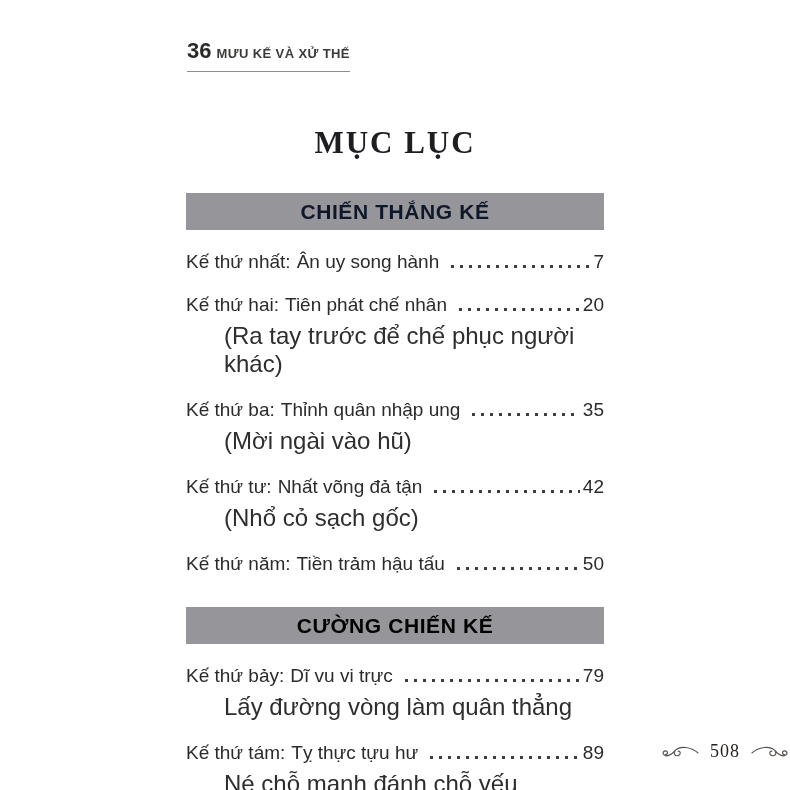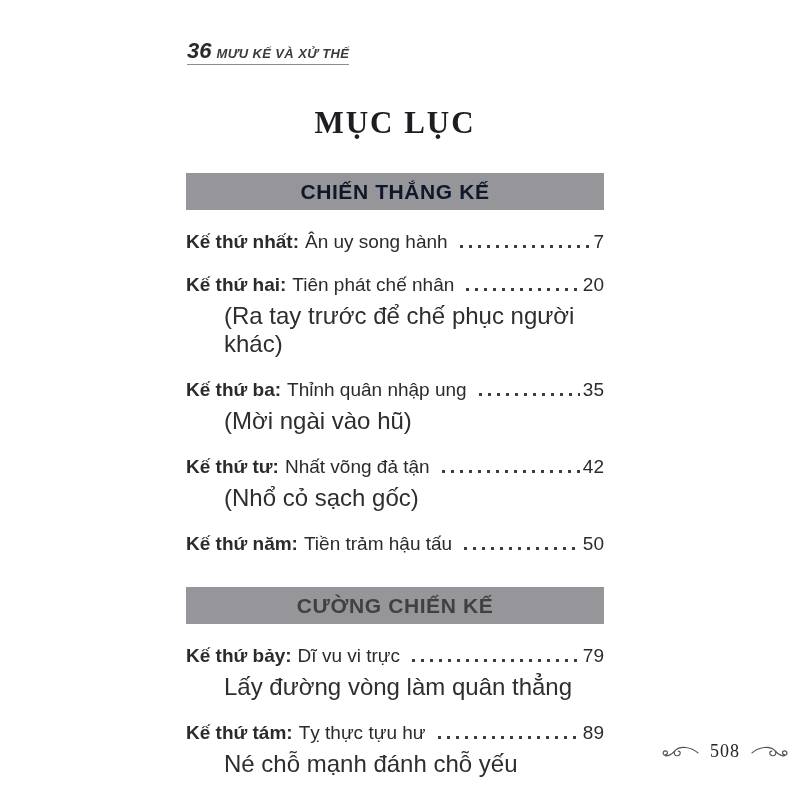--- a/index.html
+++ b/index.html
@@ -5,24 +5,24 @@
   html, body { margin: 0; padding: 0; }
   body {
     width: 790px; height: 790px;
     background: #ffffff;
     position: relative;
     font-family: "Liberation Sans", "DejaVu Sans", sans-serif;
     overflow: hidden;
   }
   .running-header {
     display: inline-block;
-    margin: 38px 0 3px 187px;
+    margin: 38px 0 16px 187px;
     border-bottom: 1px solid #8d8d8d;
+    padding-bottom: 7px;
     white-space: nowrap;
-    font-style: italic;
   }
   .running-header .num {
     font-size: 22px; font-weight: bold; color: #2a2a28;
   }
   .running-header .booktitle {
     font-size: 13px; font-weight: bold; letter-spacing: 0.4px;
     color: #3a3a38; margin-left: 5px;
   }
   .page-title {
     text-align: center;
@@ -48,21 +48,21 @@
     line-height: 38px;
     margin-top: 32px;
   }
   .entry {
     display: flex;
     align-items: baseline;
     font-size: 19px;
     color: #2b2b2b;
     margin-top: 21px;
   }
-  .entry-label { font-weight: bold; margin-right: 6px; white-space: nowrap; }
+  .entry-label { font-weight: normal; margin-right: 6px; white-space: nowrap; }
   .entry-title { white-space: nowrap; }
   .dots {
     flex: 1;
     height: 5px;
     align-self: flex-end;
     margin: 0 3px 4px 9px;
     background-image: radial-gradient(circle, #3b3b3b 1.4px, transparent 1.8px);
     background-size: 9px 5px;
     background-repeat: repeat-x;
     background-position: left bottom;
@@ -129,21 +129,21 @@
       <span class="dots"></span>
       <span class="entry-page">42</span>
     </div>
     <div class="note">(Nhổ cỏ sạch gốc)</div>
     <div class="entry">
       <span class="entry-label">Kế thứ năm:</span>
       <span class="entry-title">Tiền trảm hậu tấu</span>
       <span class="dots"></span>
       <span class="entry-page">50</span>
     </div>
-    <div class="section-bar" style="background: rgb(150, 150, 154); color: #404040;">CƯỜNG CHIẾN KẾ</div>
+    <div class="section-bar" style="background: rgb(150, 150, 154); color: #000000;">CƯỜNG CHIẾN KẾ</div>
     <div class="entry">
       <span class="entry-label">Kế thứ bảy:</span>
       <span class="entry-title">Dĩ vu vi trực</span>
       <span class="dots"></span>
       <span class="entry-page">79</span>
     </div>
     <div class="note">Lấy đường vòng làm quân thẳng</div>
     <div class="entry">
       <span class="entry-label">Kế thứ tám:</span>
       <span class="entry-title">Tỵ thực tựu hư</span>

